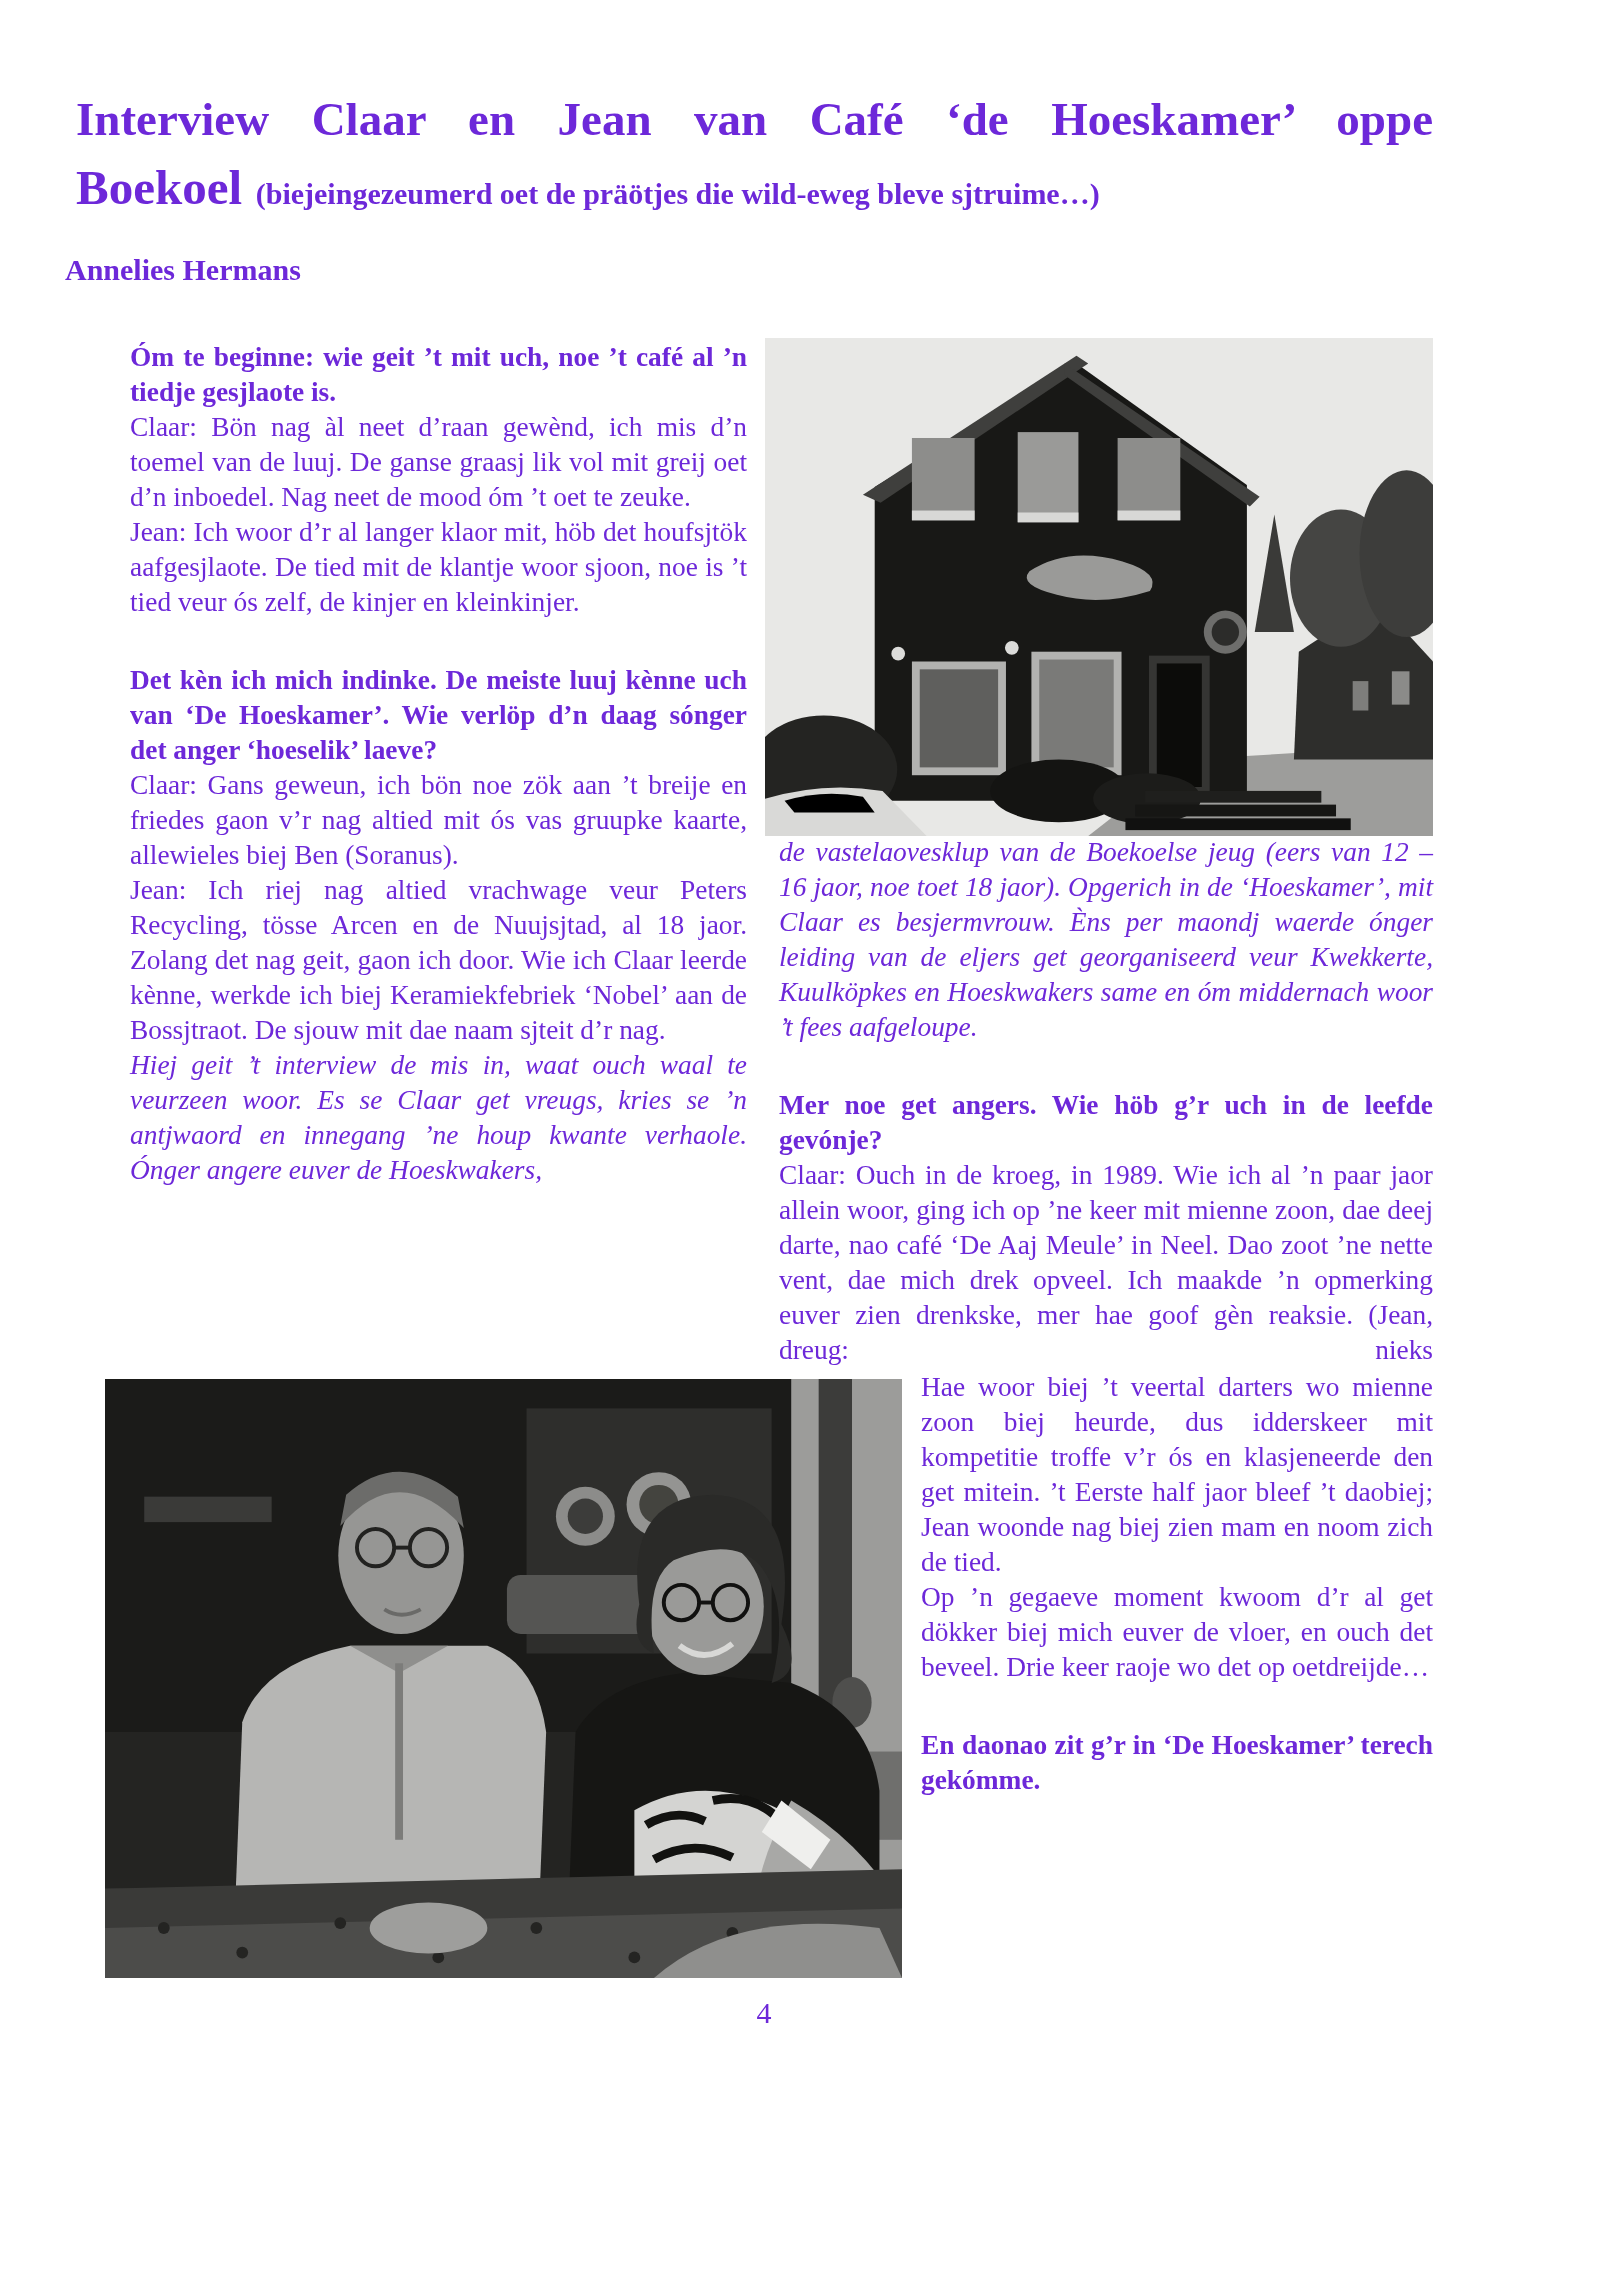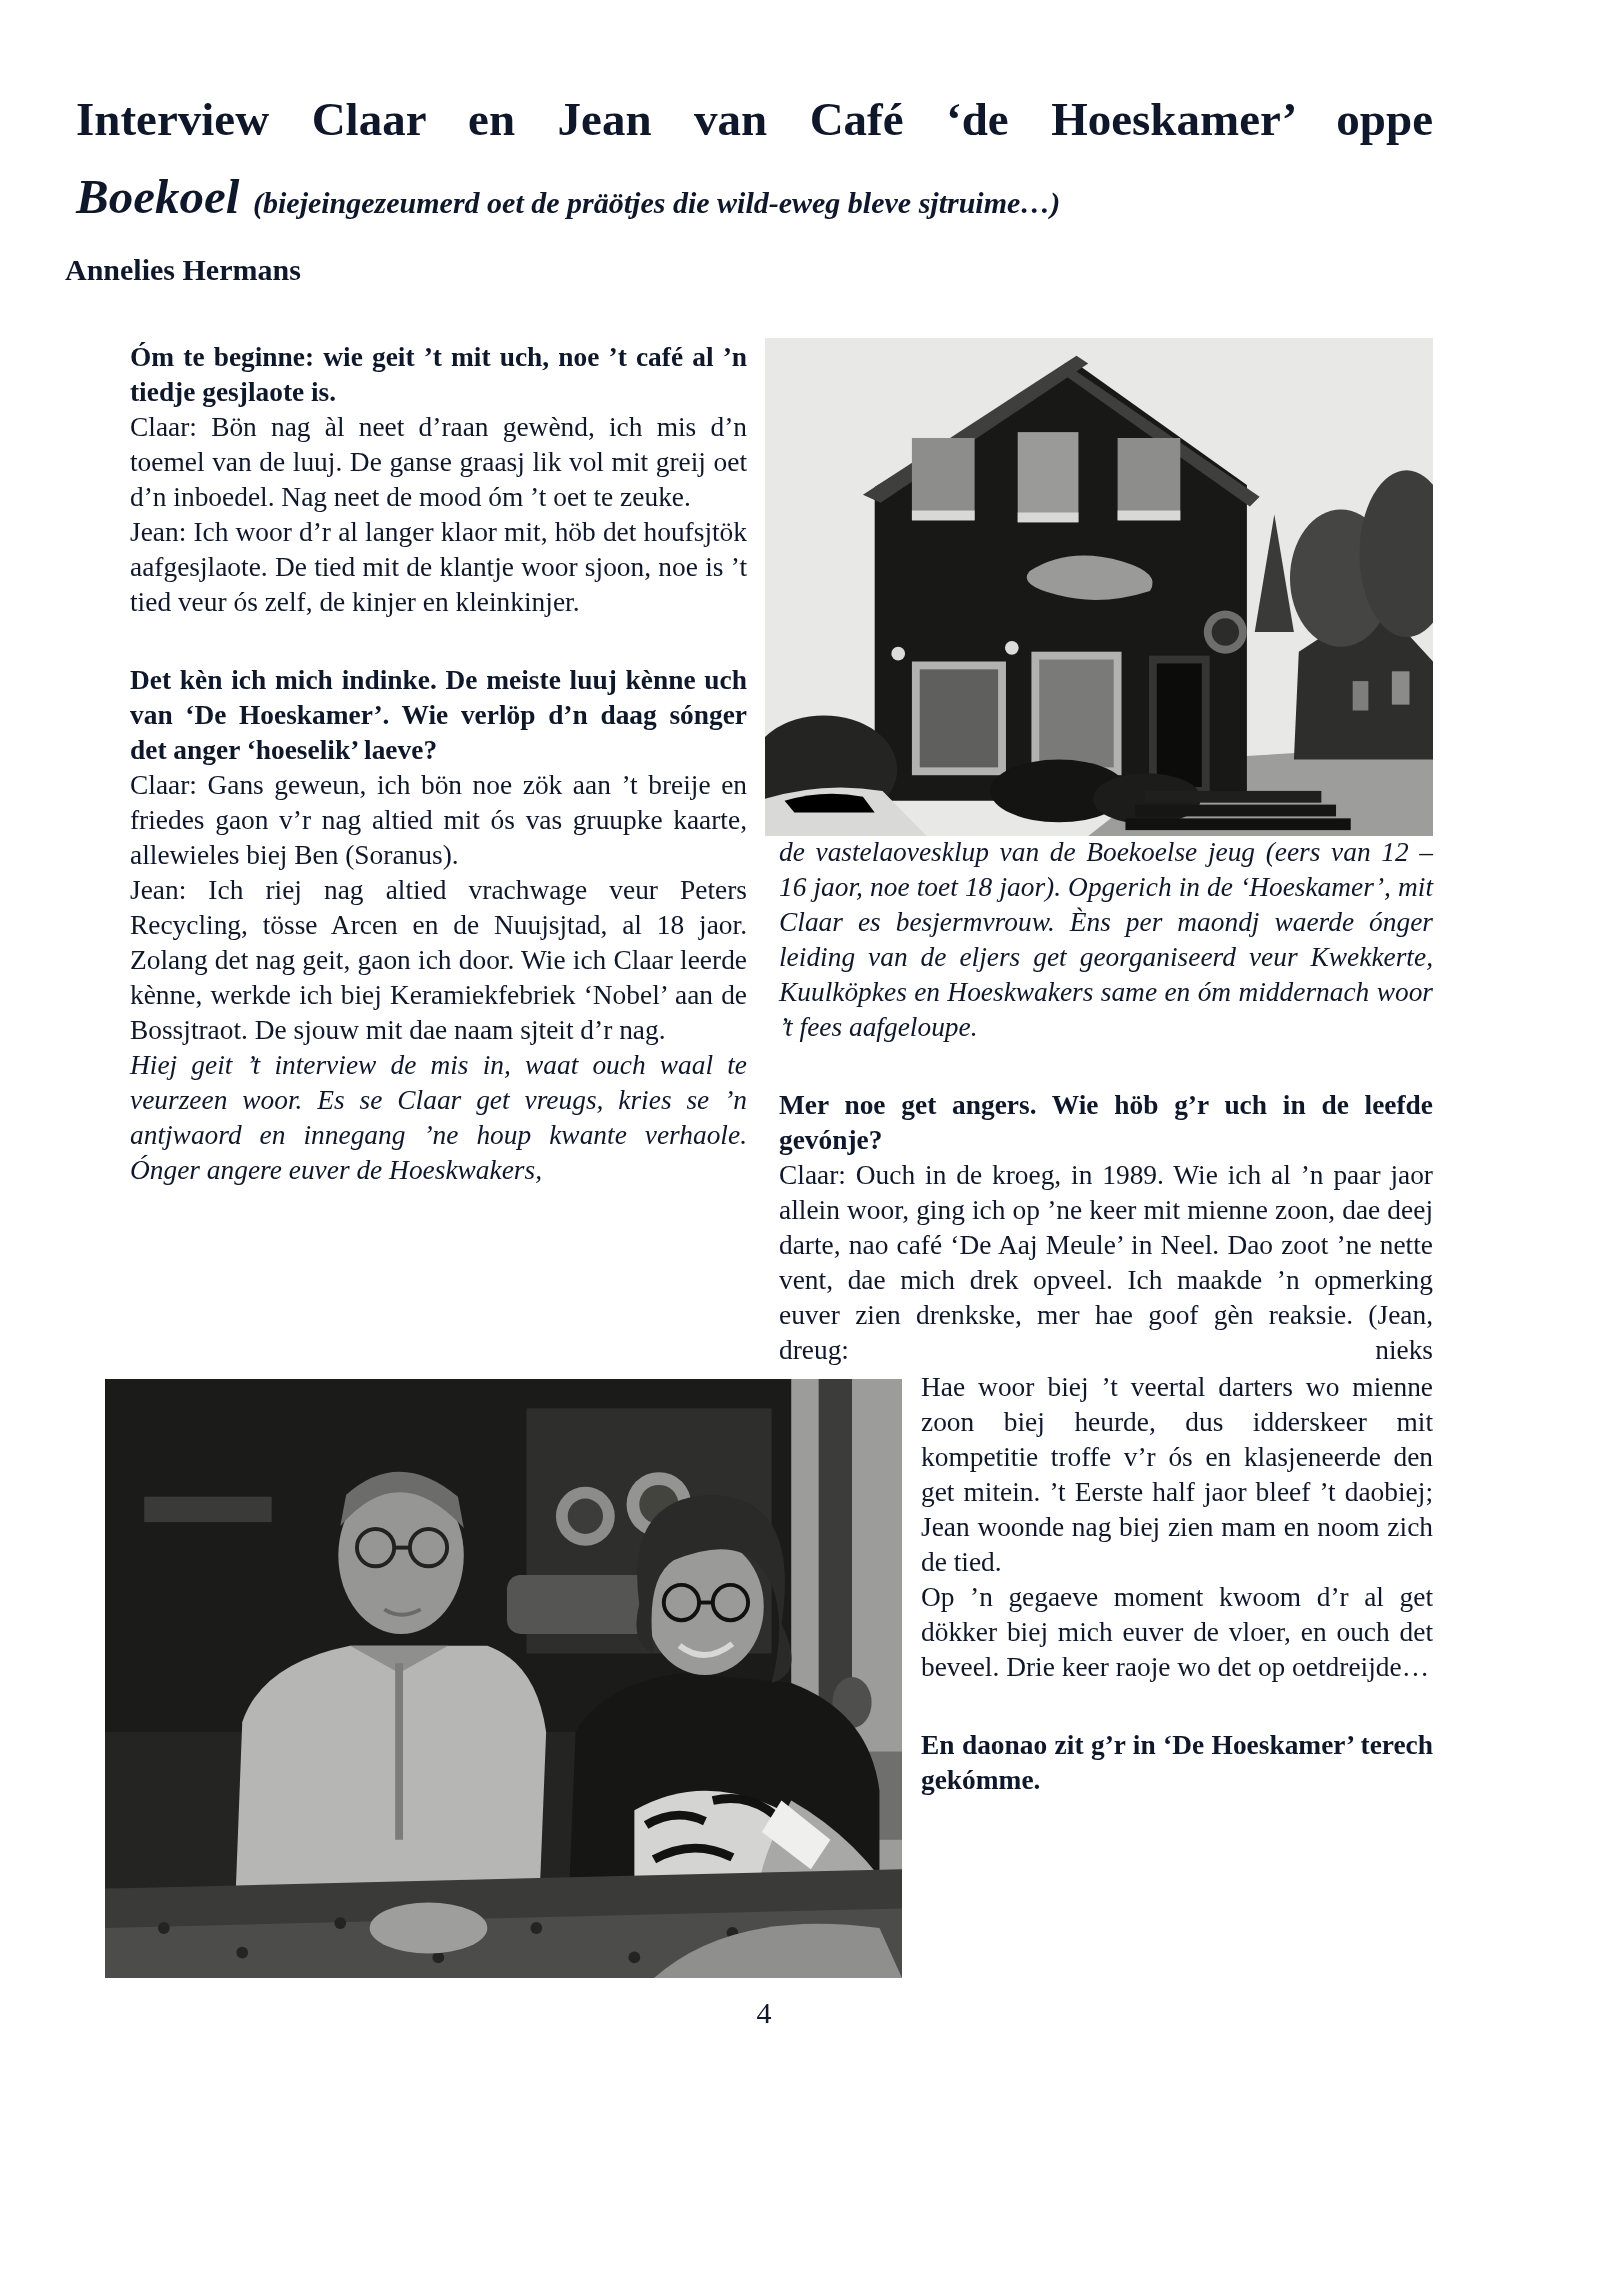--- a/index.html
+++ b/index.html
@@ -1,34 +1,33 @@
 <!DOCTYPE html>
 <html><head>
 <meta charset="utf-8">
 <style>
   html,body{margin:0;padding:0;background:#888;}
   .page{
     position:relative;
     width:1621px;height:2293px;
     background:#ffffff;
-    color:#0f172a;
+    color:#6d28d9;
     font-family:"Liberation Serif","DejaVu Serif",serif;
     overflow:hidden;
   }
   
   .title-line1{
     position:absolute;left:76px;top:94px;width:1357px;
     font-size:47px;font-weight:bold;line-height:1.1;
     white-space:nowrap;
     text-align:justify;text-align-last:justify;
   }
   .title-line2{
-    position:absolute;left:76px;top:168px;width:1357px;
+    position:absolute;left:76px;top:159px;width:1357px;
     white-space:nowrap;
-    font-style:italic;
   }
   .title-big{font-size:49px;font-weight:bold;}
   .title-small{font-size:30px;font-weight:bold;margin-left:13.7px;}
   .byline{
     position:absolute;left:65px;top:253px;
     font-size:30px;font-weight:bold;
   }
   
   .col{position:absolute;font-size:27.4px;line-height:35px;text-align:justify;}
   .col p{margin:0;}

